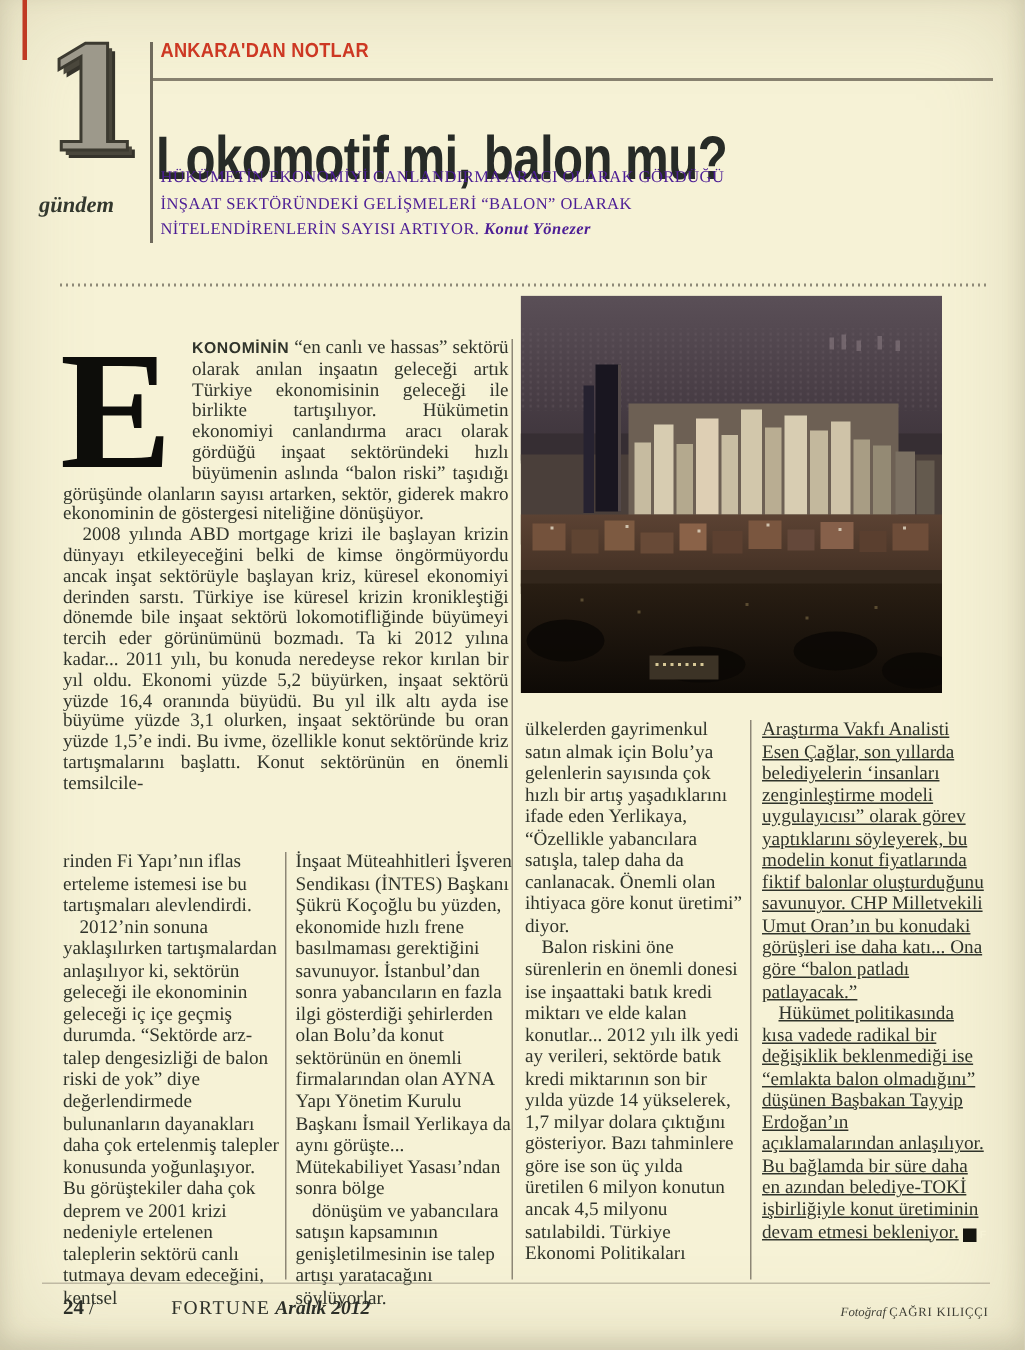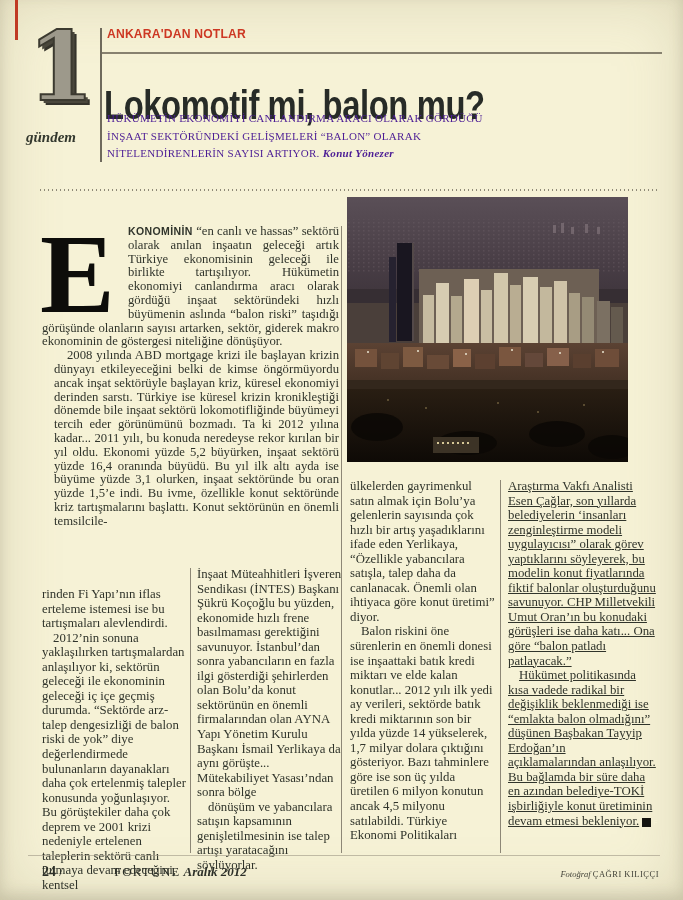--- a/index.html
+++ b/index.html
@@ -51,37 +51,37 @@
   .v-rule{position:absolute; width:1px; background:#8d8776;}
   .v-rule.main{left:341px; top:226px; height:627px;}
   .v-rule.r12{left:190px; top:568px; height:285px;}
   .v-rule.r34{left:500px; top:480px; height:373px;}
   
   .colwide{
     position:absolute; left:42px; top:225px; width:297px;
     font-size:12.7px; line-height:13.8px; text-align:justify;
   }
   .colwide p{margin:0;}
-  .colwide p.indented{text-indent:13px;margin-left:12px;}
+  .colwide p.indented{text-indent:13px;}
   .dropfloat{float:left; width:86px; height:96px;}
   .dropcap{
     position:absolute; left:40px; top:226px;
     font-family:"Liberation Serif", serif; font-weight:bold; font-size:112px; line-height:.86;
     color:#0d0d0a; letter-spacing:-2px;
   }
   .leadword{
     font-family:"Liberation Sans", sans-serif; font-weight:bold; font-size:10.5px; letter-spacing:.4px;
   }
   .ncol{
     position:absolute; width:146px; top:567px;
     font-size:12.8px; line-height:14.55px; text-align:left;
   }
   .ncol p{margin:0;}
   .ncol p + p{text-indent:11px;}
-  .c1{left:42px;margin-top:20px;}
+  .c1{left:42px;}
   .c2{left:197px;}
   .c3{left:350px; top:479px; width:147px;}
   .c4{left:508px; top:479px; width:148px;text-decoration:underline;}
   .end-mark{
     display:inline-block; width:9px; height:9px; background:#14140f; color:#f6f2d6;
     font-family:"Liberation Sans", sans-serif; font-weight:bold; font-size:7px; line-height:9px;
     text-align:center; vertical-align:baseline; margin-left:3px;
   }
   
   .footer-rule{position:absolute; left:28px; top:855px; width:632px; height:1px; background:#a49d8a; opacity:.65;}

